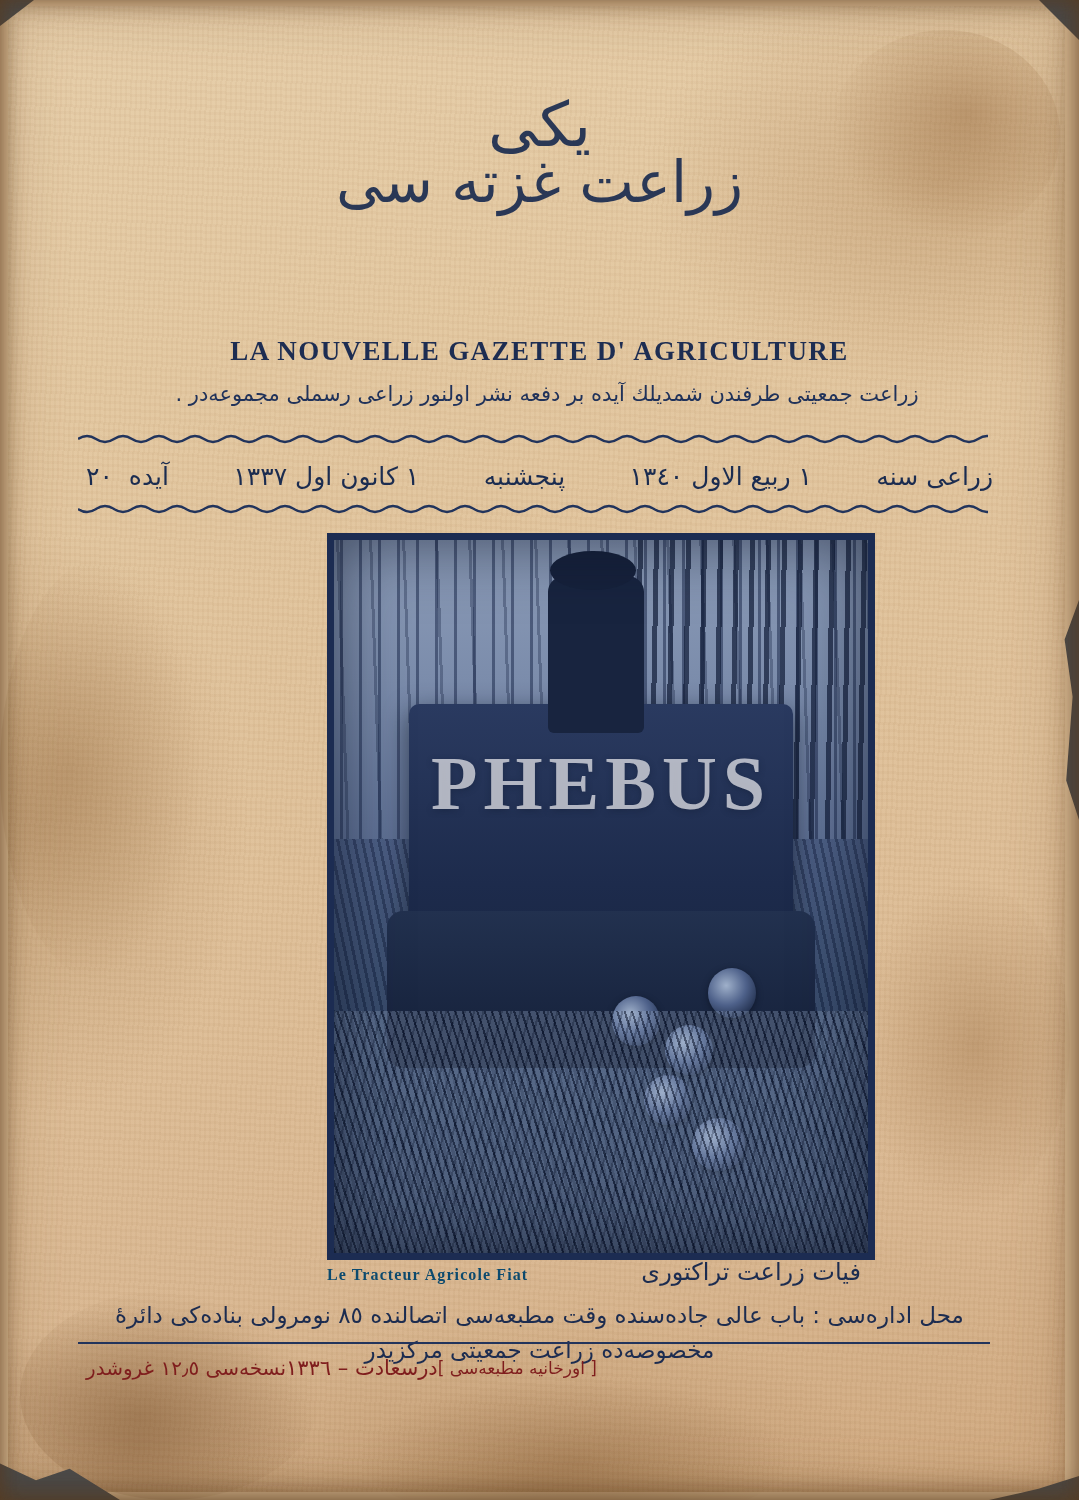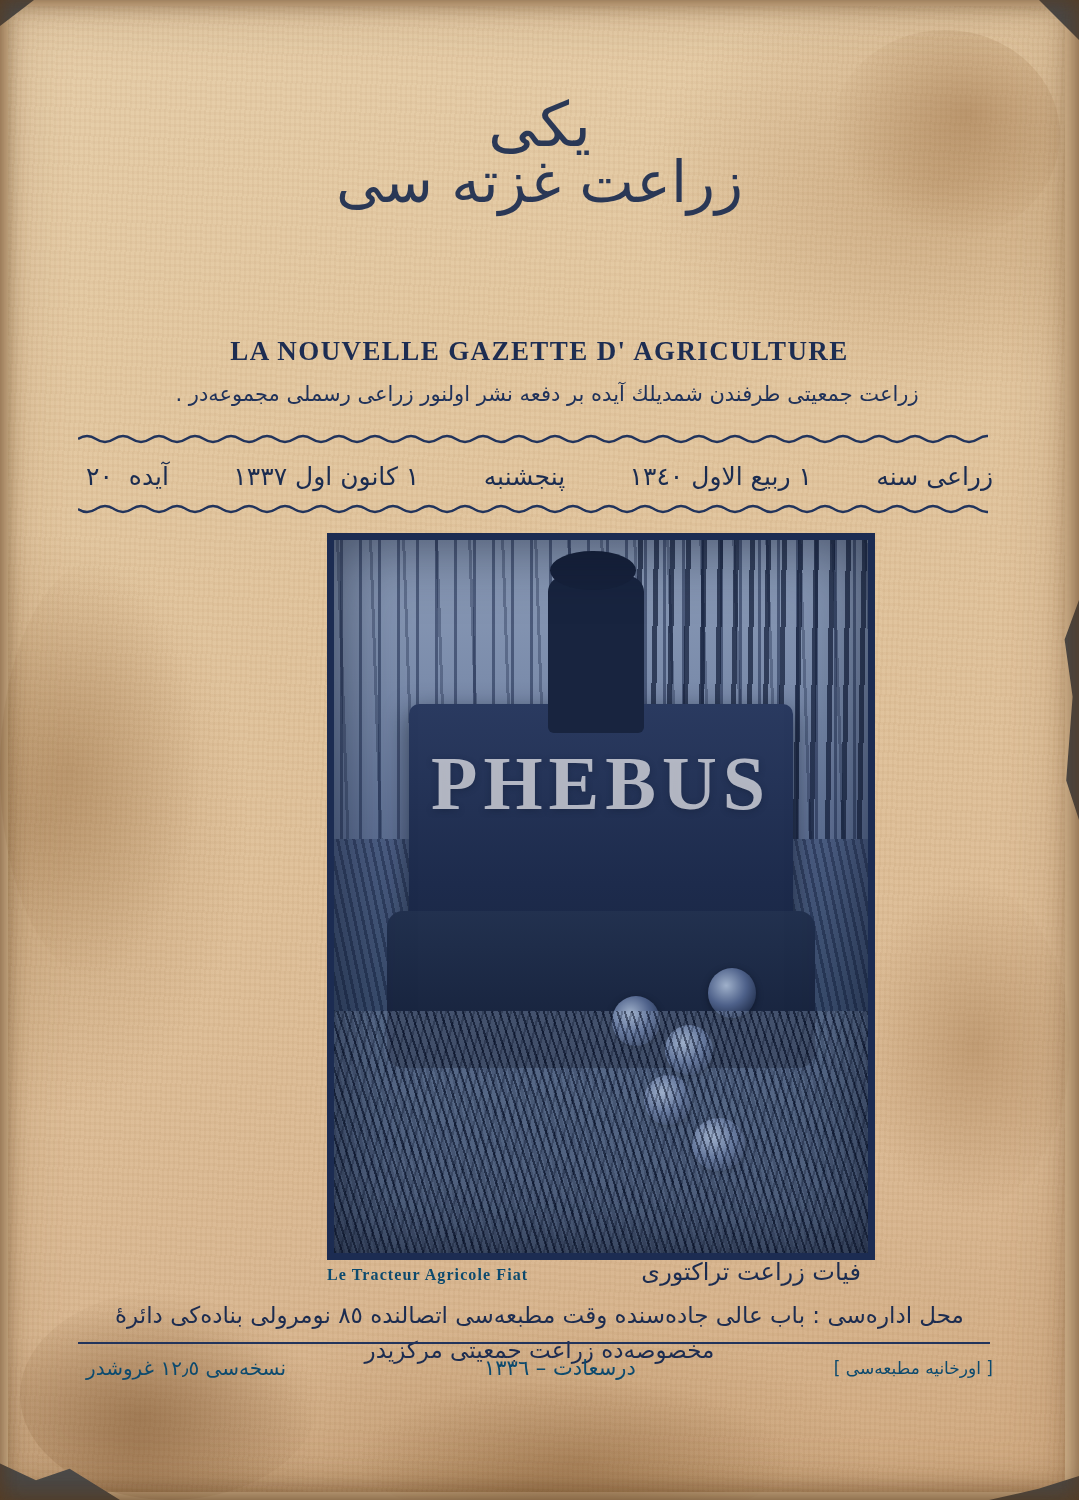--- a/index.html
+++ b/index.html
@@ -306,26 +306,26 @@
     top: 1342px;
     border-top: 2px solid #22345c;
   }
   .footer {
     position: absolute;
     left: 86px;
     right: 86px;
     top: 1356px;
     display: flex;
     flex-direction: row-reverse;
-    justify-content: space-between;
+    justify-content: flex-start;
     align-items: center;
     font-family: "DejaVu Sans", sans-serif;
     font-size: 20px;
     direction: rtl;
-    color: #0c4a6e;
+    color: #7f1d1d;
   }
   .footer .center { font-size: 21px; }
   .footer .left { font-size: 17px; }
   .ink-fade { opacity: 0.92; }
 </style>
 </head>
 <body>
 
 <div class="page">
   <div class="paper"></div>

